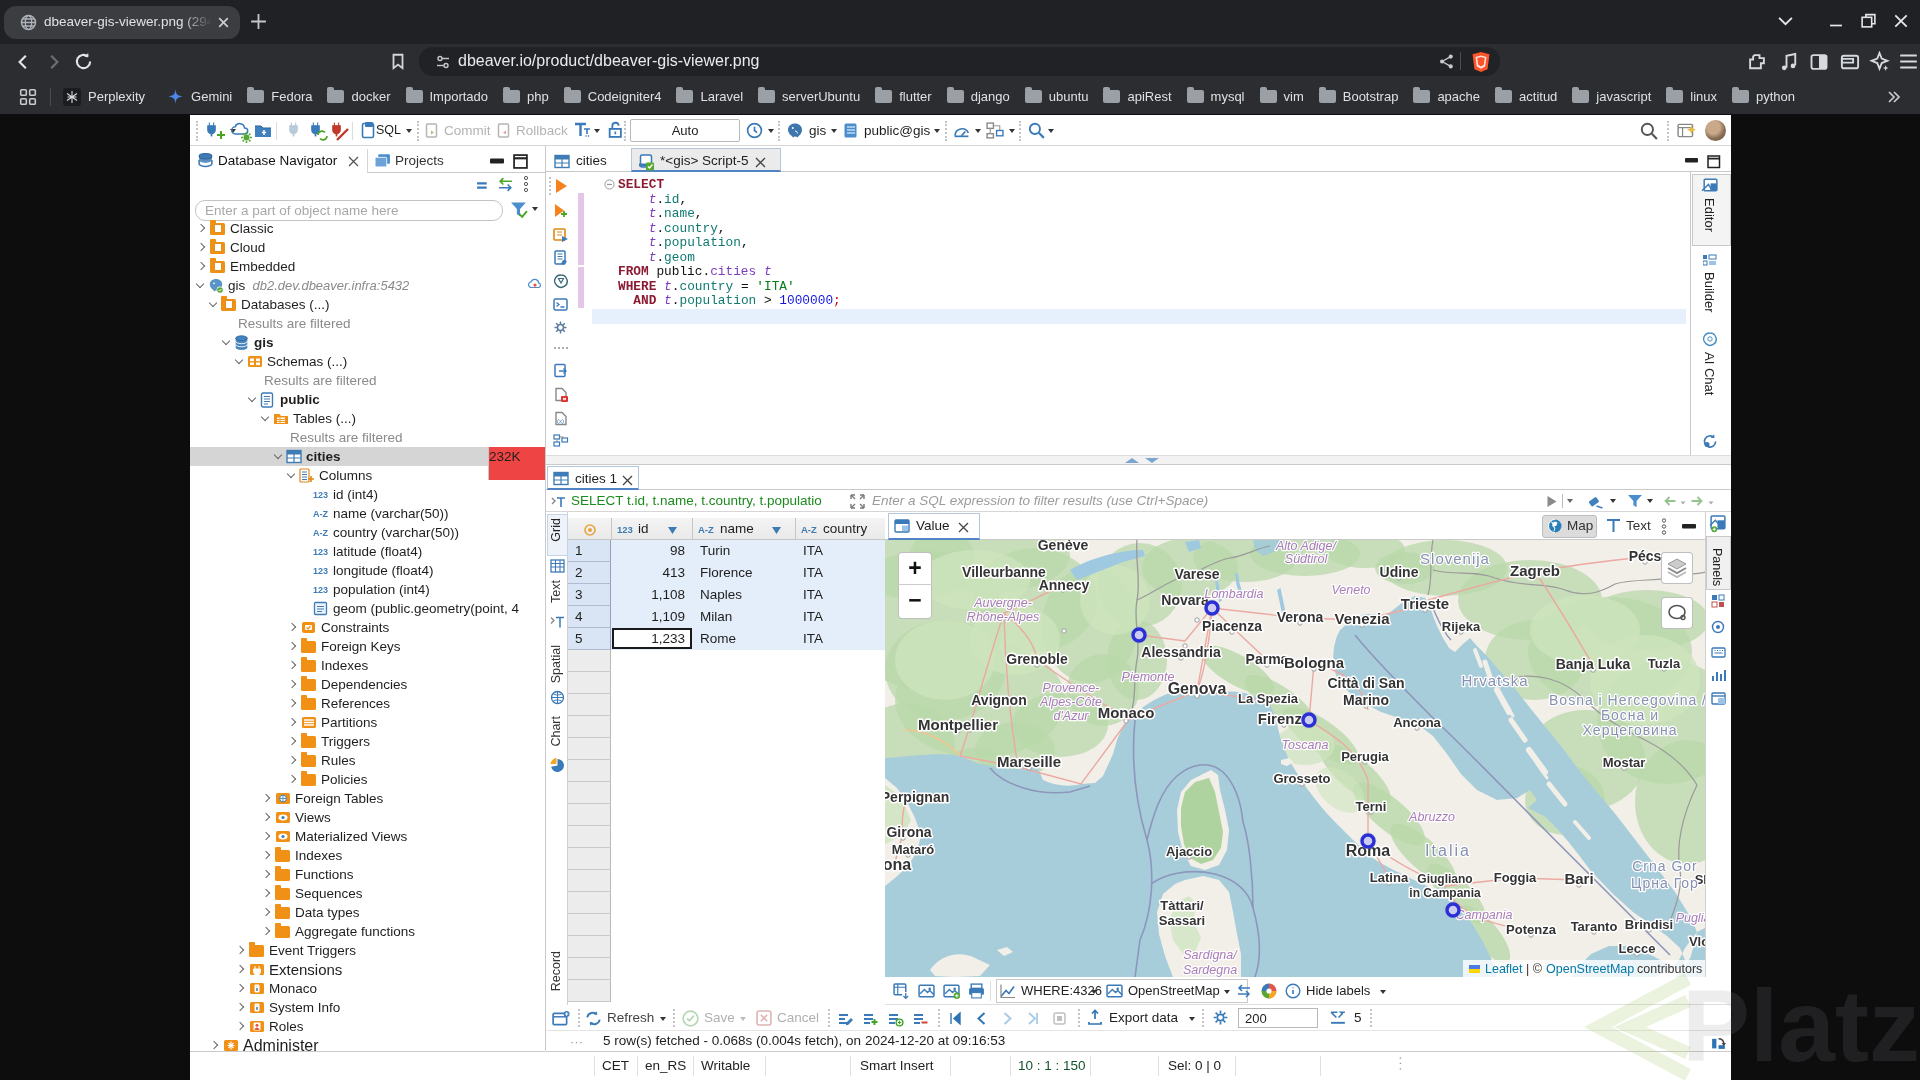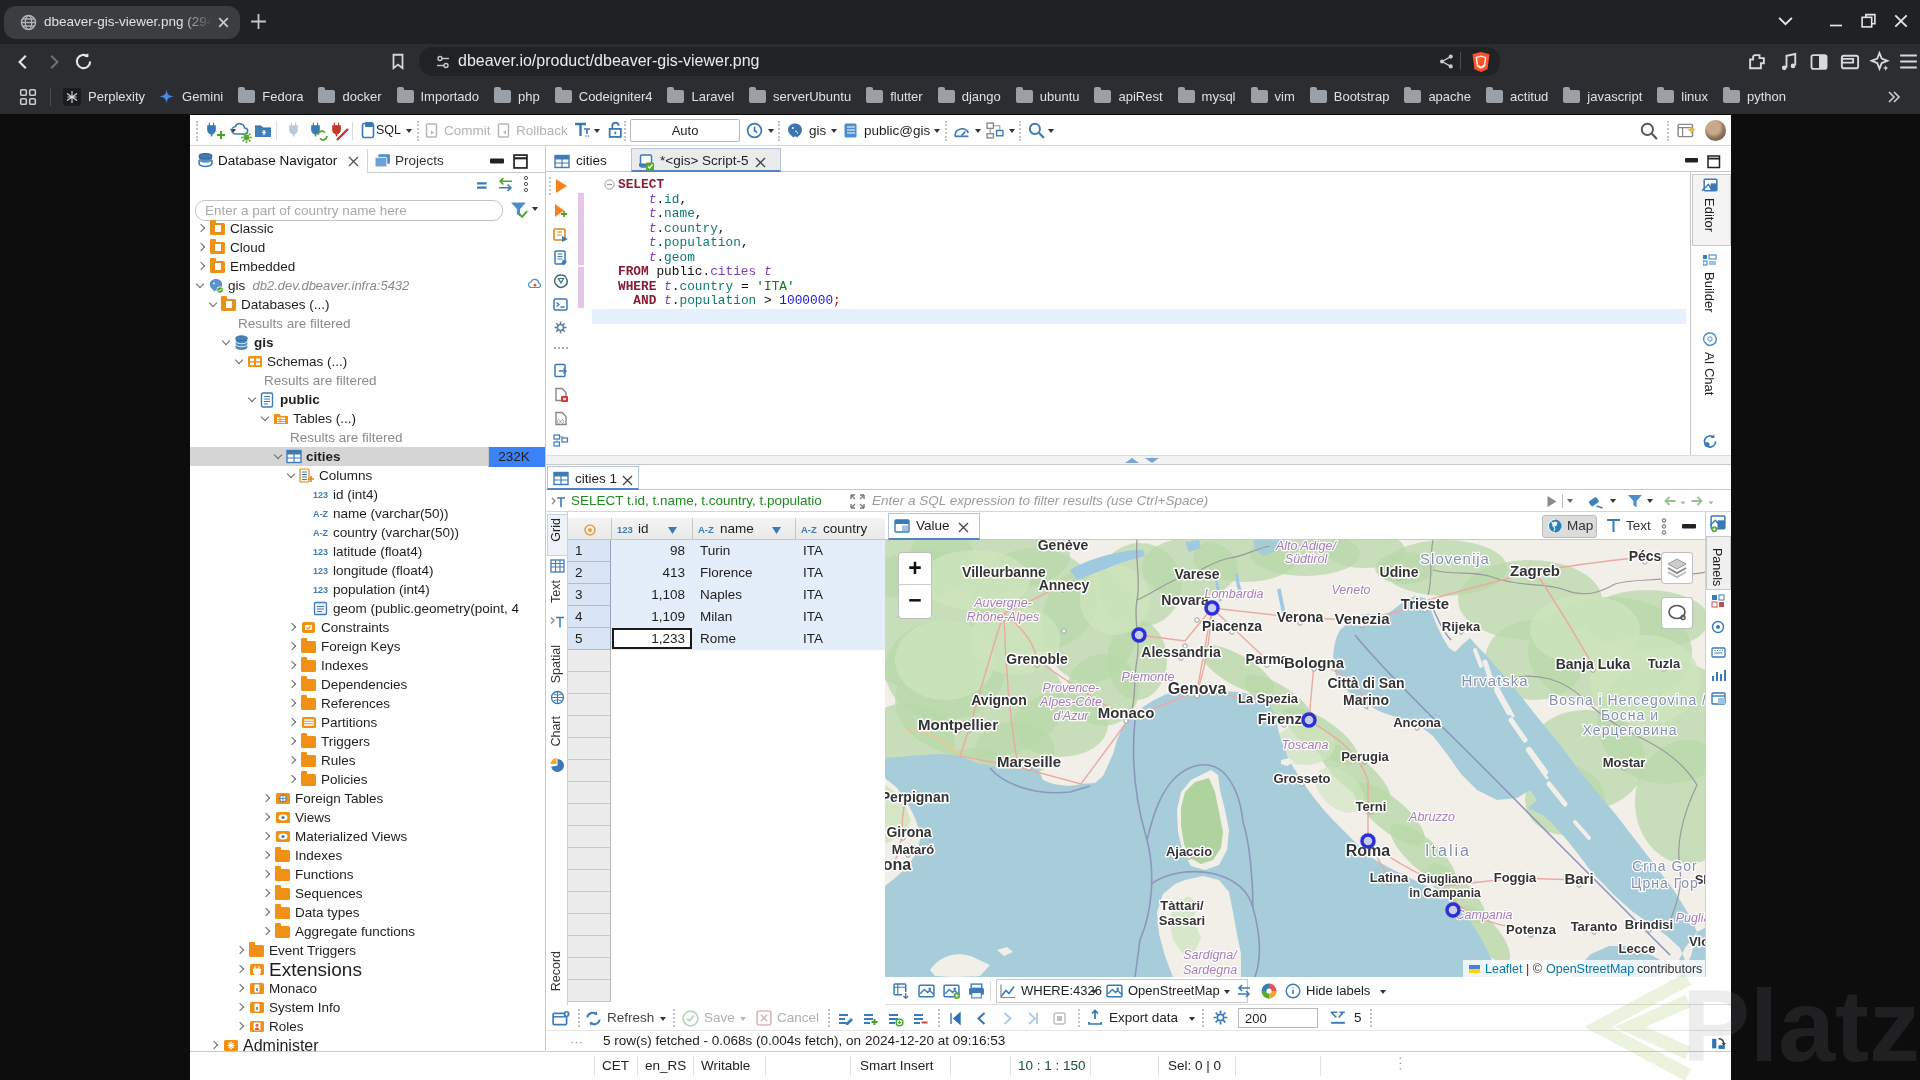--- a/index.html
+++ b/index.html
@@ -125,21 +125,21 @@
     <div style="width:19px"></div>
     <svg width="18" height="18" viewBox="0 0 16 16" style="flex:none">
       <g fill="none" stroke="#c8cbcf" stroke-width="1.4">
         <rect x="1.5" y="1.5" width="5" height="5" rx="1"></rect>
         <rect x="9.5" y="1.5" width="5" height="5" rx="1"></rect>
         <rect x="1.5" y="9.5" width="5" height="5" rx="1"></rect>
         <rect x="9.5" y="9.5" width="5" height="5" rx="1"></rect>
       </g>
     </svg>
     <div style="width:1px;height:18px;background:#4a4c50;margin:0 12px 0 13px"></div>
-    <div class="bm" style="margin-right:13px">
+    <div class="bm" style="margin-right:22px">
       <span style="display:inline-block;width:18px;height:18px;background:#1b1c1f;border-radius:3px;position:relative"><svg width="18" height="18" viewBox="0 0 18 18">
           <path d="M9 3v12M4 5.5l10 7M14 5.5l-10 7M4.5 9h9" stroke="#d8dadd" stroke-width="1.1" fill="none"></path>
         </svg></span>
       <span>Perplexity</span>
     </div>
     <div class="bm" style="margin-right:15px">
       <svg width="17" height="17" viewBox="0 0 16 16">
         <path d="M8 1c.5 4 .7 6.3 7 7-6.3.7-6.5 3-7 7-.5-4-.7-6.3-7-7 6.3-.7 6.5-3 7-7z" fill="#4e86e8"></path>
       </svg>
       <span>Gemini</span>
@@ -385,21 +385,21 @@
     </svg>
     <svg class="abs" style="left:307px;top:62px" width="17" height="15" viewBox="0 0 16 14">
       <path d="M14 4H3M6 1L3 4l3 3" stroke="#4aa520" stroke-width="1.5" fill="none"></path>
       <path d="M2 10h11M10 7l3 3-3 3" stroke="#3a7ab8" stroke-width="1.5" fill="none"></path>
     </svg>
     <svg class="abs" style="left:332px;top:60px" width="8" height="18" viewBox="0 0 8 18">
       <circle cx="4" cy="3" r="1.6" fill="none" stroke="#555"></circle>
       <circle cx="4" cy="9" r="1.6" fill="none" stroke="#555"></circle>
       <circle cx="4" cy="15" r="1.6" fill="none" stroke="#555"></circle>
     </svg>
-    <div class="abs" style="left:5px;top:85px;width:308px;height:21px;border:1px solid #c3c3c3;border-radius:10px;background:#fff;color:#a8a8a8;font-size:13.5px;line-height:19px;padding-left:9px">Enter a part of country name here</div>
+    <div class="abs" style="left:5px;top:85px;width:308px;height:21px;border:1px solid #c3c3c3;border-radius:10px;background:#fff;color:#a8a8a8;font-size:13.5px;line-height:19px;padding-left:9px">Enter a part of object name here</div>
     <svg class="abs" style="left:320px;top:85px" width="18" height="20" viewBox="0 0 17 18">
       <path d="M1 2h14l-5.5 6v7l-3-2V8z" fill="#4b8ece"></path>
       <path d="M9 13l2.5 2.5L16 10" stroke="#4aa520" stroke-width="1.8" fill="none"></path>
     </svg>
     <span class="dd abs" style="left:342px;top:92px"></span>
     <div class="row" style="left:0;top:104px;width:355px">
       <span class="tri-r" style="margin-left:8px"></span>
       <span style="width:6px"></span>
       <span class="ic"><span class="fold fdoc"></span></span>
       <span style="width:4px"></span>
@@ -506,21 +506,21 @@
     <div class="row" style="left:0;top:332px;width:355px">
       <span class="tri-d" style="margin-left:85px"></span>
       <span style="width:5px"></span>
       <span class="ic"><svg width="16" height="15" viewBox="0 0 16 15">
           <rect x="1" y="1.5" width="14" height="12" fill="#fff" stroke="#3f7cb6" stroke-width="1.4"></rect>
           <path d="M1 5h14M8 5v8.5M1 9h14" stroke="#3f7cb6" stroke-width="1.2"></path>
           <rect x="1" y="1.5" width="14" height="3.5" fill="#3f7cb6"></rect>
         </svg></span>
       <span style="width:4px"></span>
       <span class="" style="font-size:13.5px"><b>cities</b></span>
-      <span style="position:absolute;left:298px;top:0;width:57px;height:20px;background:#3b82f6;border-left:1px solid #c6c6c6;font-size:13.5px;text-align:center;padding-right:6px;line-height:19px">232K</span>
+      <span style="position:absolute;left:298px;top:0;width:57px;height:33px;background:#ef4444;border-left:1px solid #c6c6c6;font-size:13.5px;text-align:left;padding-right:6px;line-height:19px">232K</span>
     </div>
     <div class="row" style="left:0;top:351px;width:355px">
       <span class="tri-d" style="margin-left:98px"></span>
       <span style="width:5px"></span>
       <span class="ic"><svg width="15" height="16" viewBox="0 0 15 16">
           <rect x="1" y="1" width="9" height="13" rx="1" fill="#fff" stroke="#e08714" stroke-width="1.2"></rect>
           <path d="M3 4h5M3 6.5h5M3 9h5M3 11.5h5" stroke="#3f7cb6" stroke-width="1"></path>
           <path d="M12 8v6M9 11h6" stroke="#e08714" stroke-width="1.6"></path>
         </svg></span>
       <span style="width:4px"></span>
@@ -718,21 +718,21 @@
       <span class="" style="font-size:13.5px">Event Triggers</span>
     </div>
     <div class="row" style="left:0;top:845px;width:355px">
       <span class="tri-r" style="margin-left:47px"></span>
       <span style="width:6px"></span>
       <span class="ic"><svg width="16" height="15" viewBox="0 0 16 15">
           <rect x="1" y="2" width="14" height="11" rx="1.5" fill="#f09116"></rect>
           <path d="M6 4v3M10 4v3M4.5 7h7v2.5a3.5 3.5 0 0 1-7 0z" fill="#fff" stroke="#fff"></path>
         </svg></span>
       <span style="width:4px"></span>
-      <span class="" style="font-size:19px">Extensions</span>
+      <span class="" style="font-size:15px">Extensions</span>
     </div>
     <div class="row" style="left:0;top:864px;width:355px">
       <span class="tri-r" style="margin-left:47px"></span>
       <span style="width:6px"></span>
       <span class="ic"><svg width="16" height="15" viewBox="0 0 16 15">
           <rect x="1" y="2" width="14" height="11" rx="1.5" fill="#f09116"></rect>
           <rect x="5.5" y="3.5" width="5" height="8" rx="1" fill="#fff"></rect>
           <path d="M8 5v.2M8 7v3" stroke="#3f7cb6" stroke-width="1.5"></path>
         </svg></span>
       <span style="width:4px"></span>

